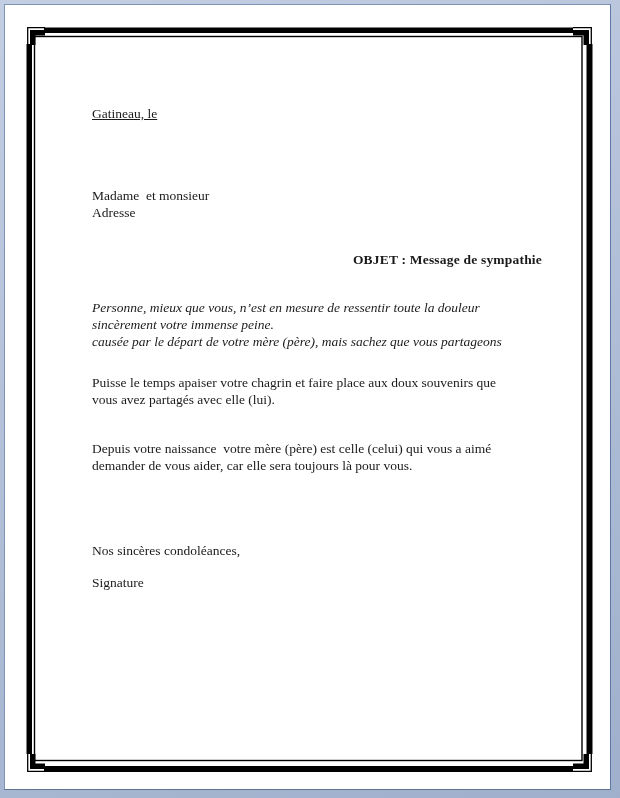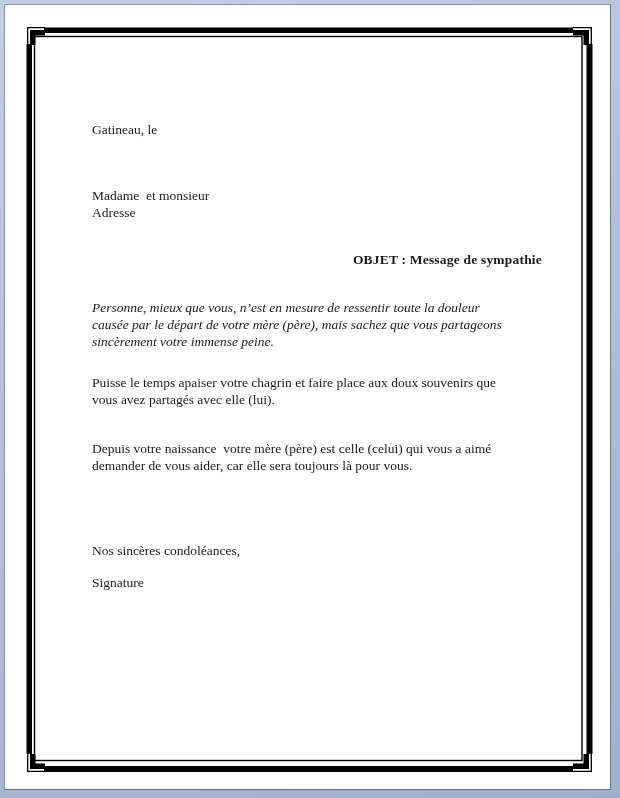--- a/index.html
+++ b/index.html
@@ -30,21 +30,21 @@
   }
   .txt {
     position: absolute;
     left: 92px;
     width: 450px;
     color: #1a1a1a;
     font-size: 13.5px;
     line-height: 17px;
   }
   .txt div { white-space: pre; }
-  .date      { top: 121px; }
+  .date      { top: 105px; text-decoration: underline; }
   .recipient { top: 187px; }
   .subject   { top: 251px; font-weight: bold; letter-spacing: 0.2px; text-align: right; }
   .para1     { top: 299px; font-style: italic; }
   .para2     { top: 374px; }
   .para3     { top: 440px; }
   .closing   { top: 542px; }
   .signature { top: 574px; }
 </style>
 </head>
 <body>
@@ -84,22 +84,22 @@
   <div>Madame  et monsieur</div>
   <div>Adresse</div>
 </div>
 
 <div class="txt subject">
   <div>OBJET : Message de sympathie</div>
 </div>
 
 <div class="txt para1">
   <div>Personne, mieux que vous, n’est en mesure de ressentir toute la douleur</div>
+  <div>sincèrement votre immense peine.</div>
   <div>causée par le départ de votre mère (père), mais sachez que vous partageons</div>
-  <div>sincèrement votre immense peine.</div>
 </div>
 
 <div class="txt para2">
   <div>Puisse le temps apaiser votre chagrin et faire place aux doux souvenirs que</div>
   <div>vous avez partagés avec elle (lui).</div>
 </div>
 
 <div class="txt para3">
   <div>Depuis votre naissance  votre mère (père) est celle (celui) qui vous a aimé</div>
   <div>demander de vous aider, car elle sera toujours là pour vous.</div>

